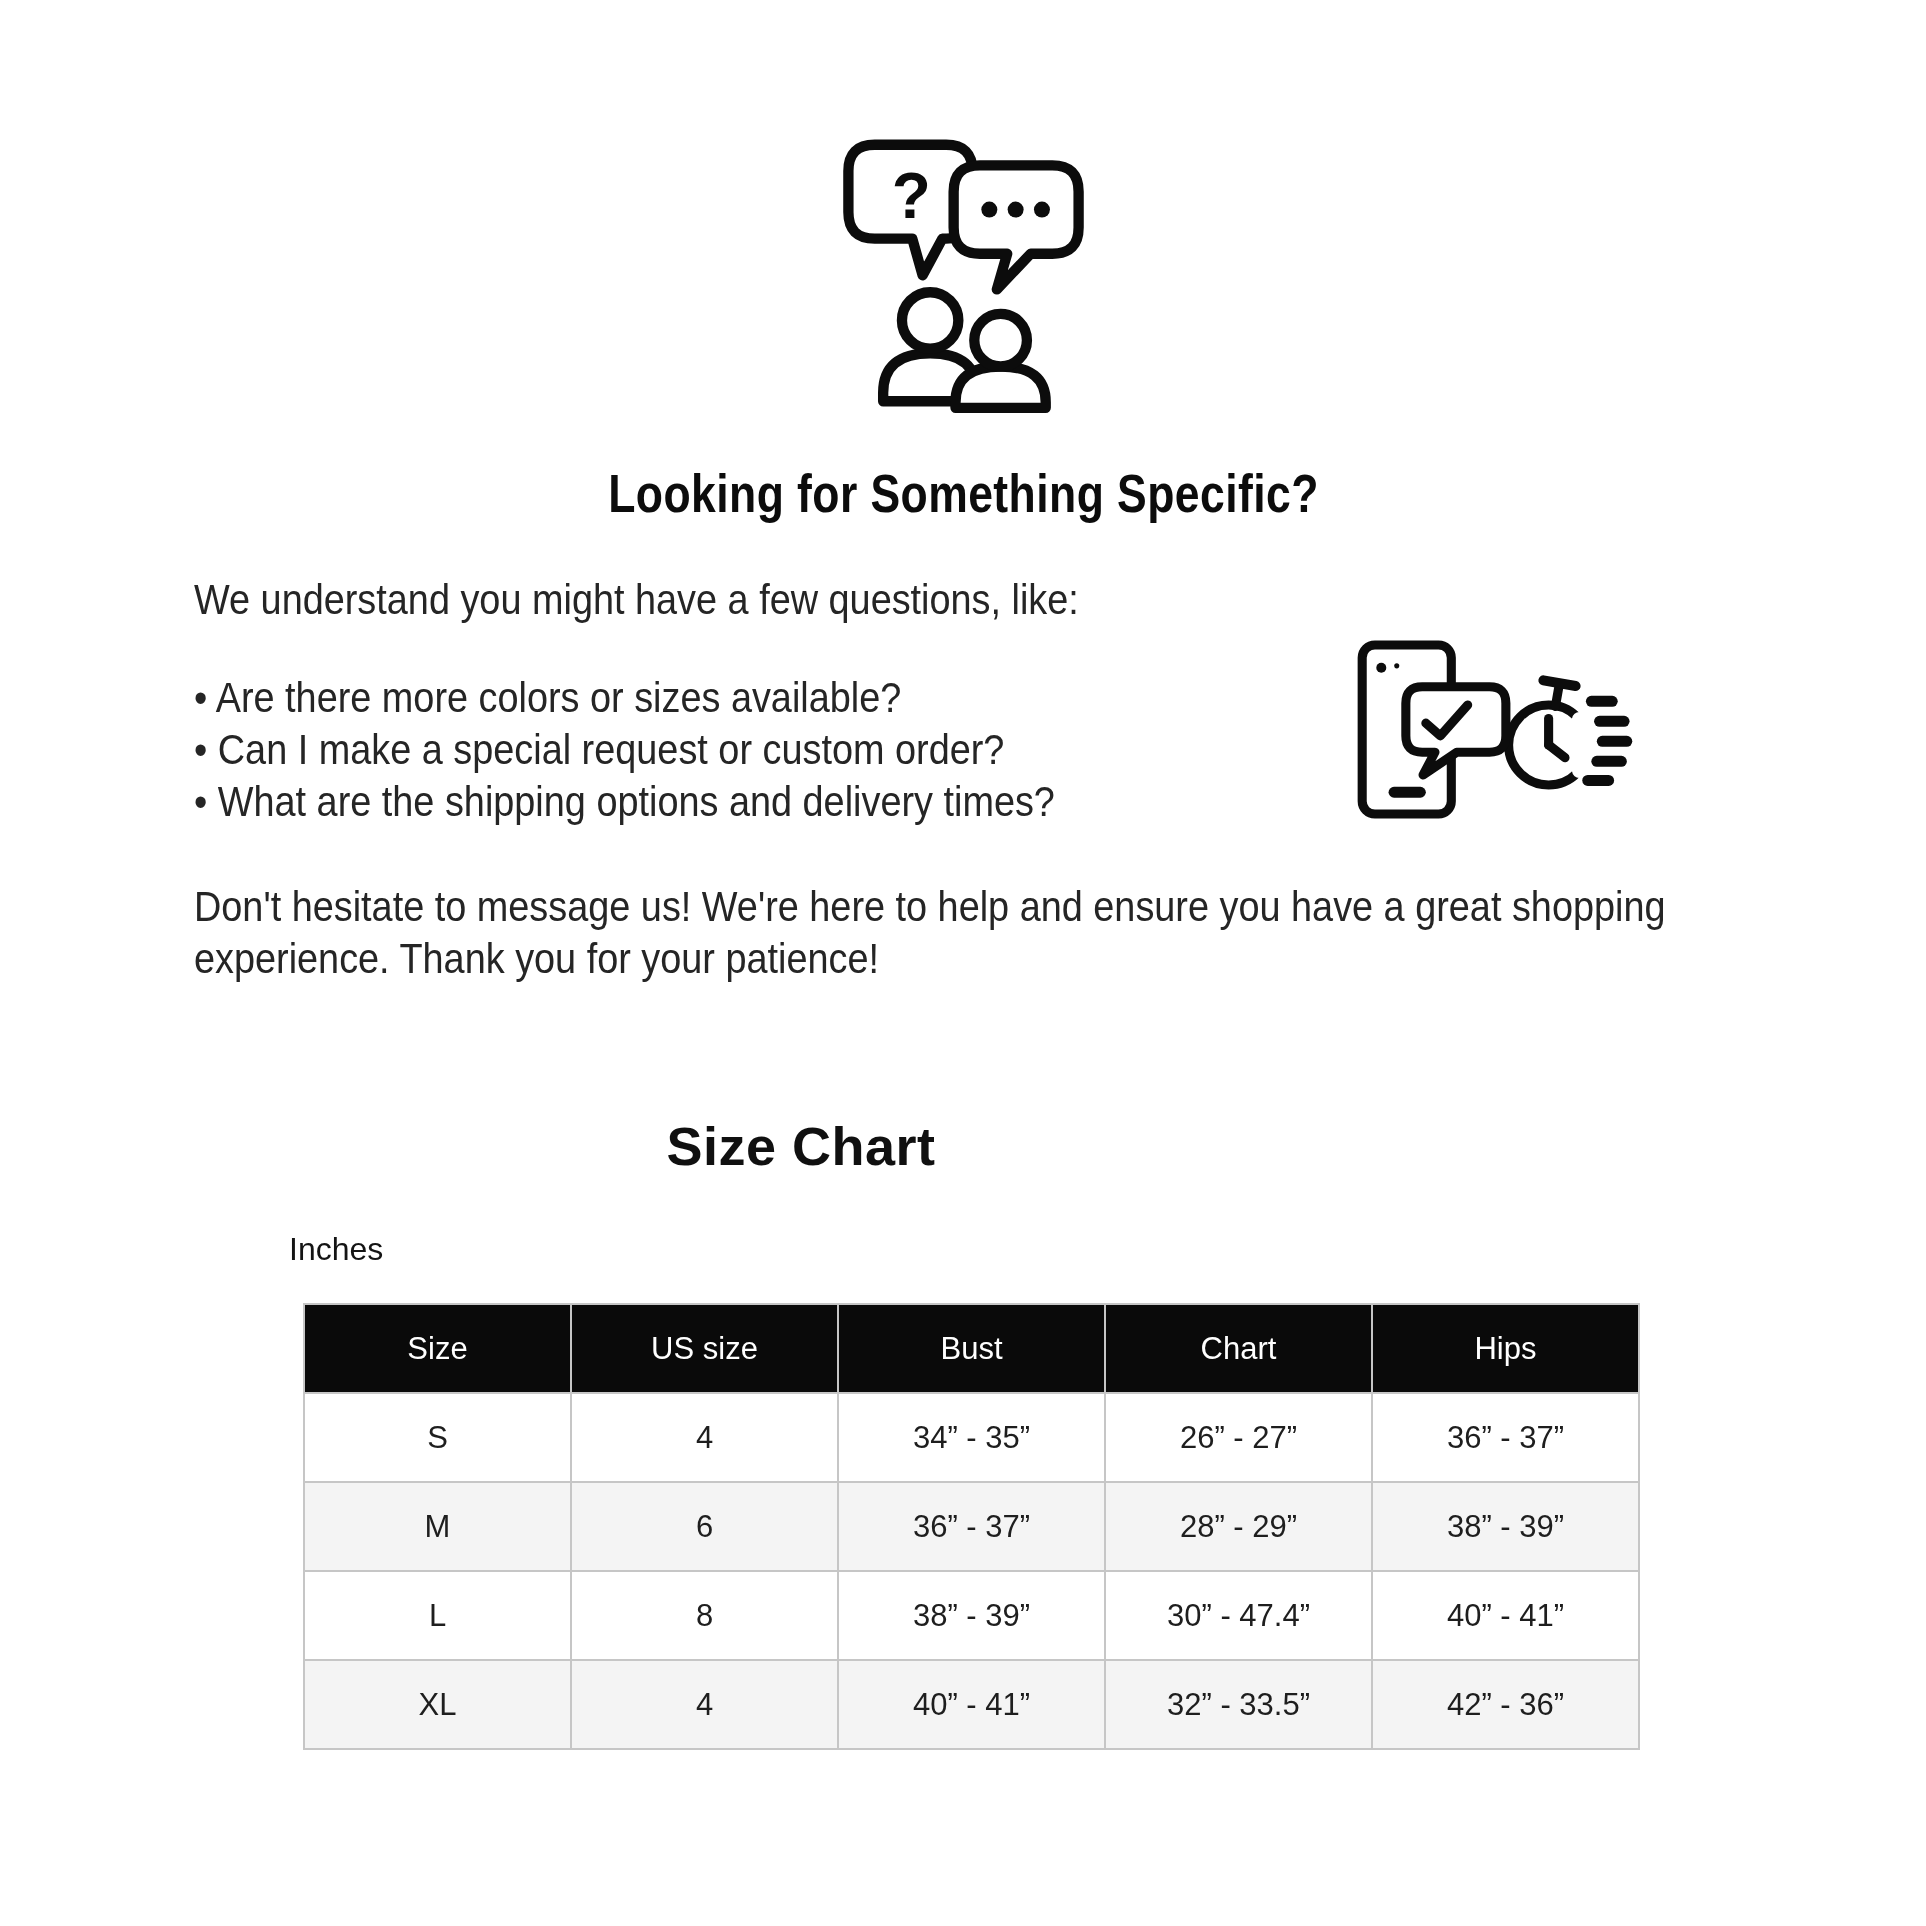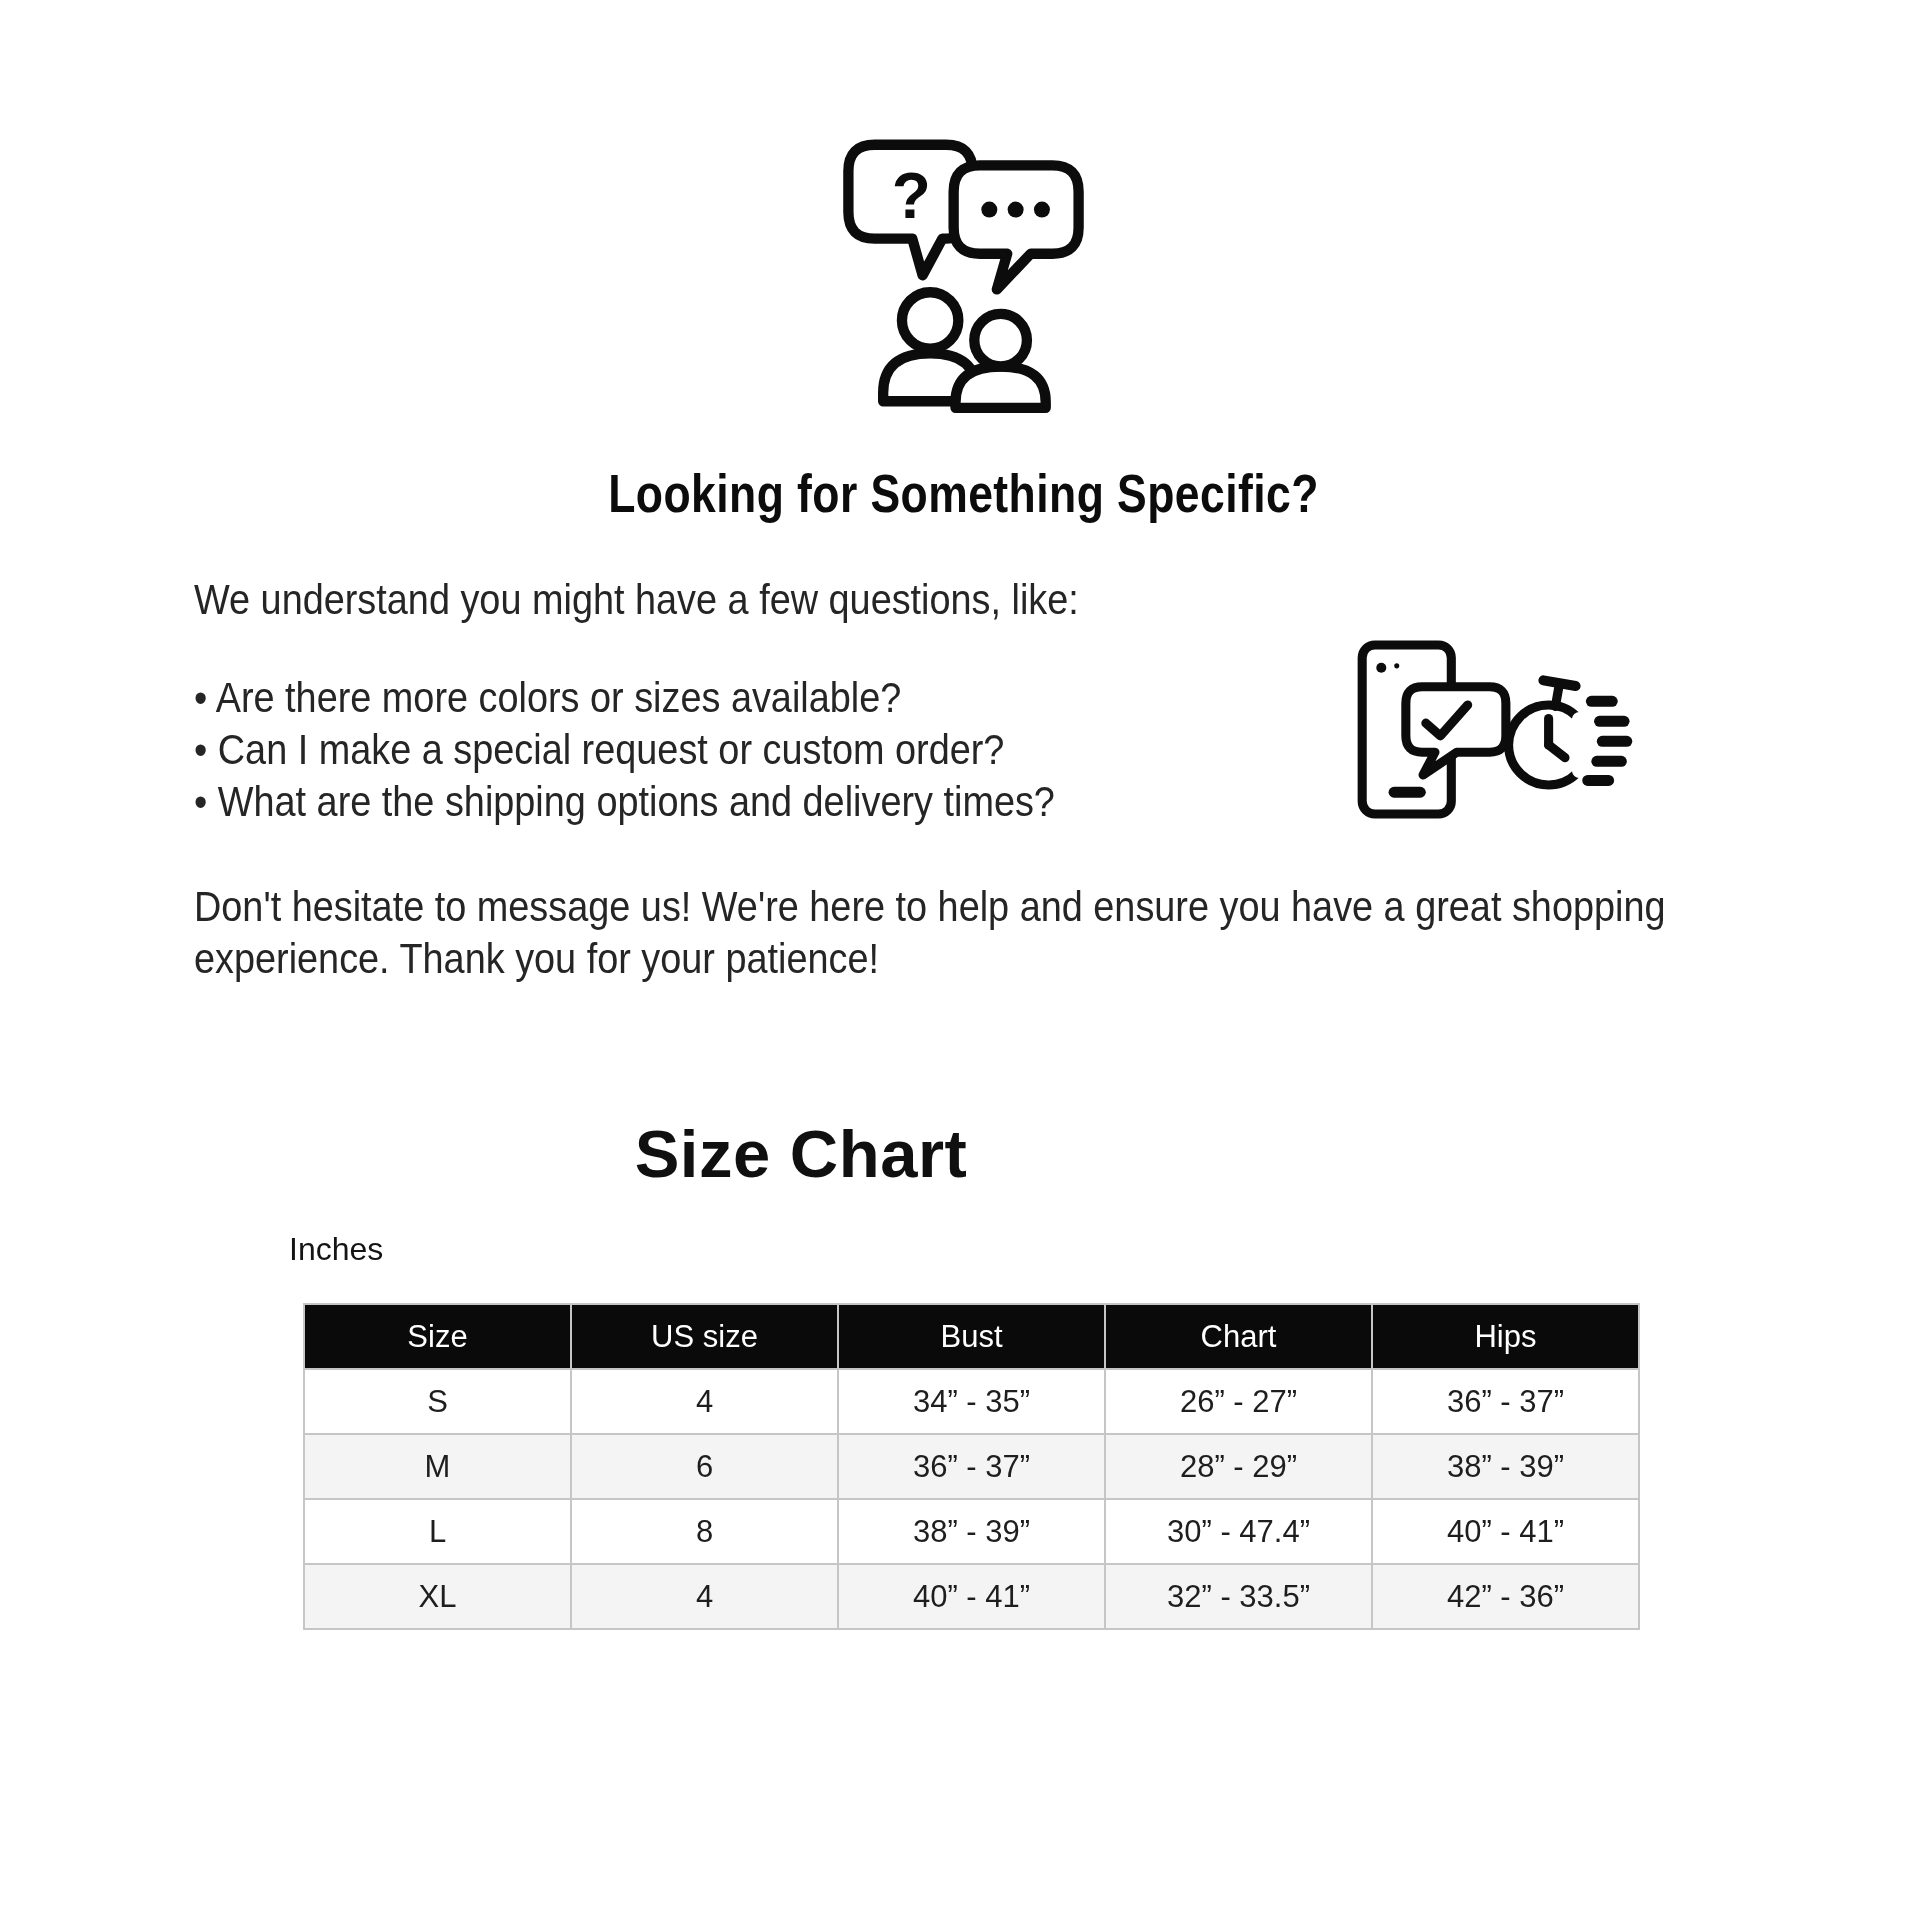--- a/index.html
+++ b/index.html
@@ -43,41 +43,41 @@
   .message {
     position:absolute; top:880px; left:194px;
     font-size:43px; line-height:52px;
     transform:scaleX(0.88); transform-origin:0 0;
   }
   .message div { white-space:nowrap; }
 
   .sc-title {
     position:absolute; top:1115px; left:0; width:1602px; margin:0;
     text-align:center;
-    font-size:67px; font-weight:bold; color:#101010;
+    font-size:54px; font-weight:bold; color:#101010;
     letter-spacing:0.5px;
   }
 
   .unit-label {
     position:absolute; top:1231px; left:289px;
     font-size:32px; color:#141414;
   }
 
   table.size-table {
     position:absolute; top:1303px; left:303px;
     width:1337px;
     border-collapse:collapse;
     table-layout:fixed;
     font-size:31px; color:#1e1e1e;
   }
   .size-table th, .size-table td {
     border:2px solid #c6c6c6;
     height:63px;
     text-align:center; vertical-align:middle;
-    padding:0;
+    padding:12px;
     font-weight:normal;
     background:#ffffff;
   }
   .size-table thead th {
     background:#0a0a0a;
     color:#ffffff;
     height:63px;
   }
   .size-table tr.alt td { background:#f4f4f4; }
 </style>

